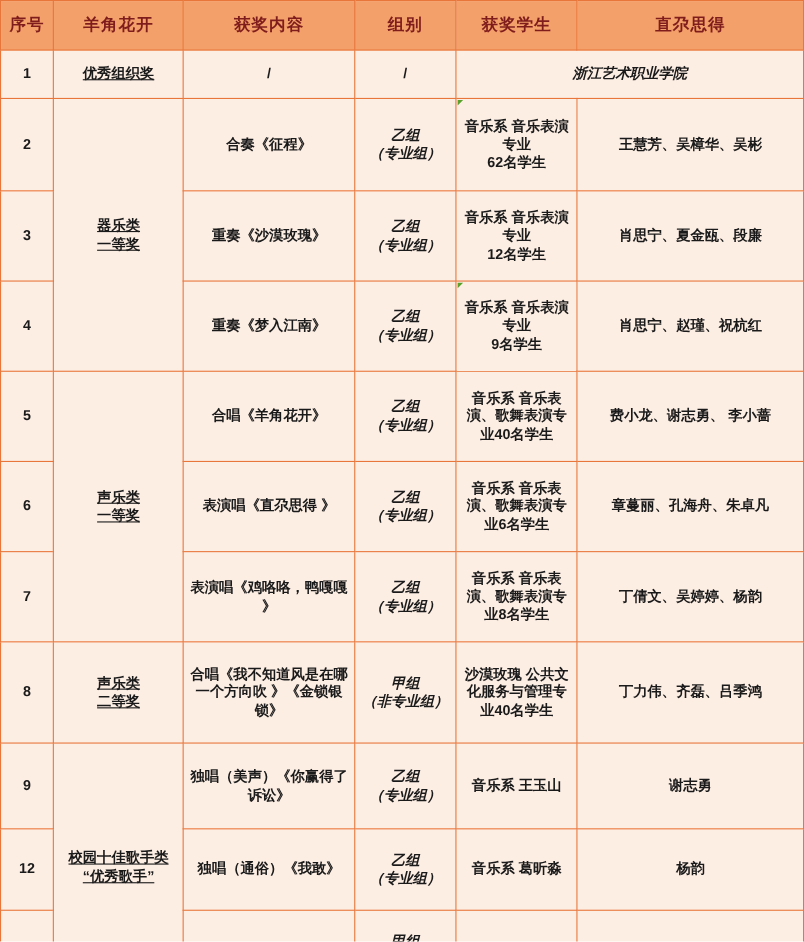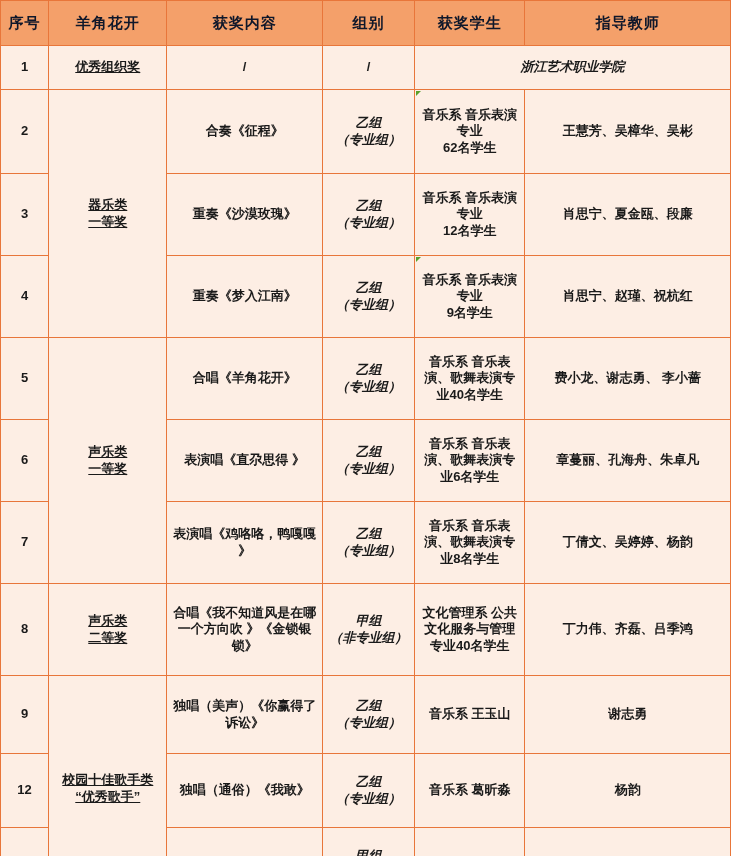--- a/index.html
+++ b/index.html
@@ -22,21 +22,21 @@
   #award-table td, #award-table th {
     border: 1px solid #e8763a;
     text-align: center;
     vertical-align: middle;
     padding: 2px 4px;
     line-height: 1.25;
     word-wrap: break-word;
   }
   #award-table thead th {
     background: #f4a06a;
-    color: #0f172a;
+    color: #7f1d1d;
     font-weight: bold;
     font-size: 15px;
     height: 40px;
     letter-spacing: 1px;
   }
   #award-table tbody td {
     background: #fdeee4;
     font-size: 13px;
     font-weight: bold;
     color: #1a1a1a;
@@ -80,21 +80,21 @@
     <col class="col-stu">
     <col class="col-tea">
   </colgroup>
   <thead>
     <tr>
       <th>序号</th>
       <th>羊角花开</th>
       <th>获奖内容</th>
       <th>组别</th>
       <th>获奖学生</th>
-      <th>指导教师</th>
+      <th>直尕思得</th>
     </tr>
   </thead>
   <tbody>
 
     <tr style="height:44px;">
       <td class="cell-no">1</td>
       <td class="cell-cat">优秀组织奖</td>
       <td class="slash">/</td>
       <td class="slash">/</td>
       <td class="wide-center" colspan="2">浙江艺术职业学院</td>
@@ -161,21 +161,21 @@
       <td class="cell-tea">丁倩文、吴婷婷、杨韵</td>
     </tr>
 
     <tr style="height:92px;">
       <td class="cell-no">8</td>
       <td class="cell-cat multiline">声乐类
 二等奖</td>
       <td class="cell-item">合唱《我不知道风是在哪一个方向吹 》《金锁银锁》</td>
       <td class="cell-group multiline">甲组
 （非专业组）</td>
-      <td class="cell-stu">文化管理系 公共文化服务与管理专业40名学生</td>
+      <td class="cell-stu">沙漠玫瑰 公共文化服务与管理专业40名学生</td>
       <td class="cell-tea">丁力伟、齐磊、吕季鸿</td>
     </tr>
 
     <tr style="height:78px;">
       <td class="cell-no">9</td>
       <td class="cell-cat multiline" rowspan="3">校园十佳歌手类
 “优秀歌手”</td>
       <td class="cell-item">独唱（美声）《你赢得了诉讼》</td>
       <td class="cell-group multiline">乙组
 （专业组）</td>

